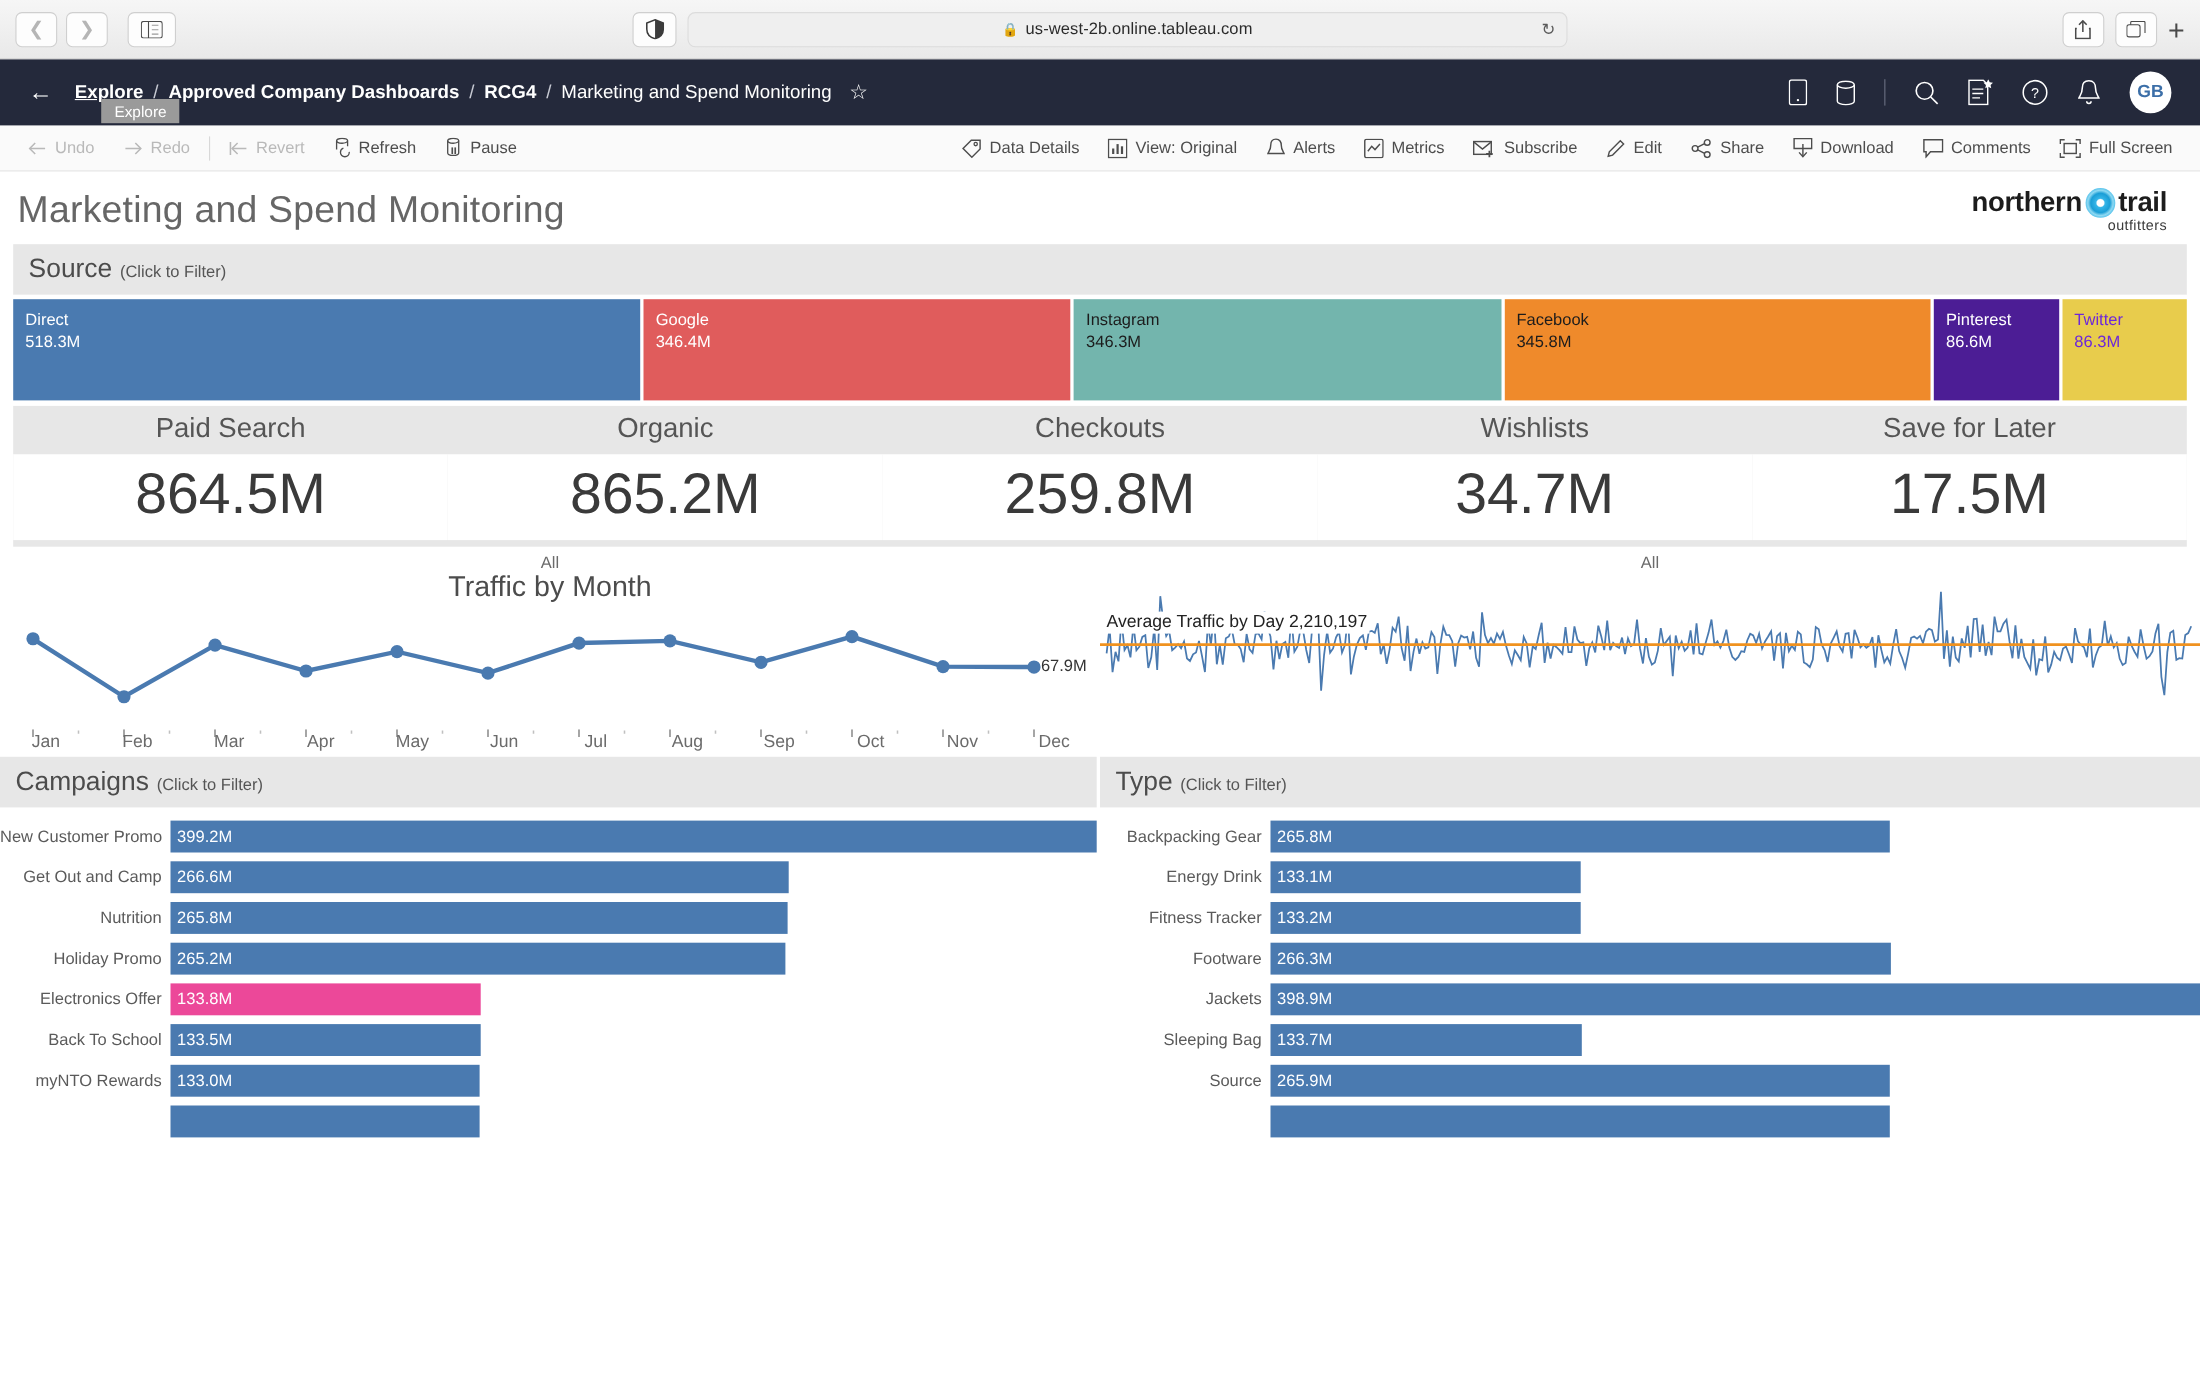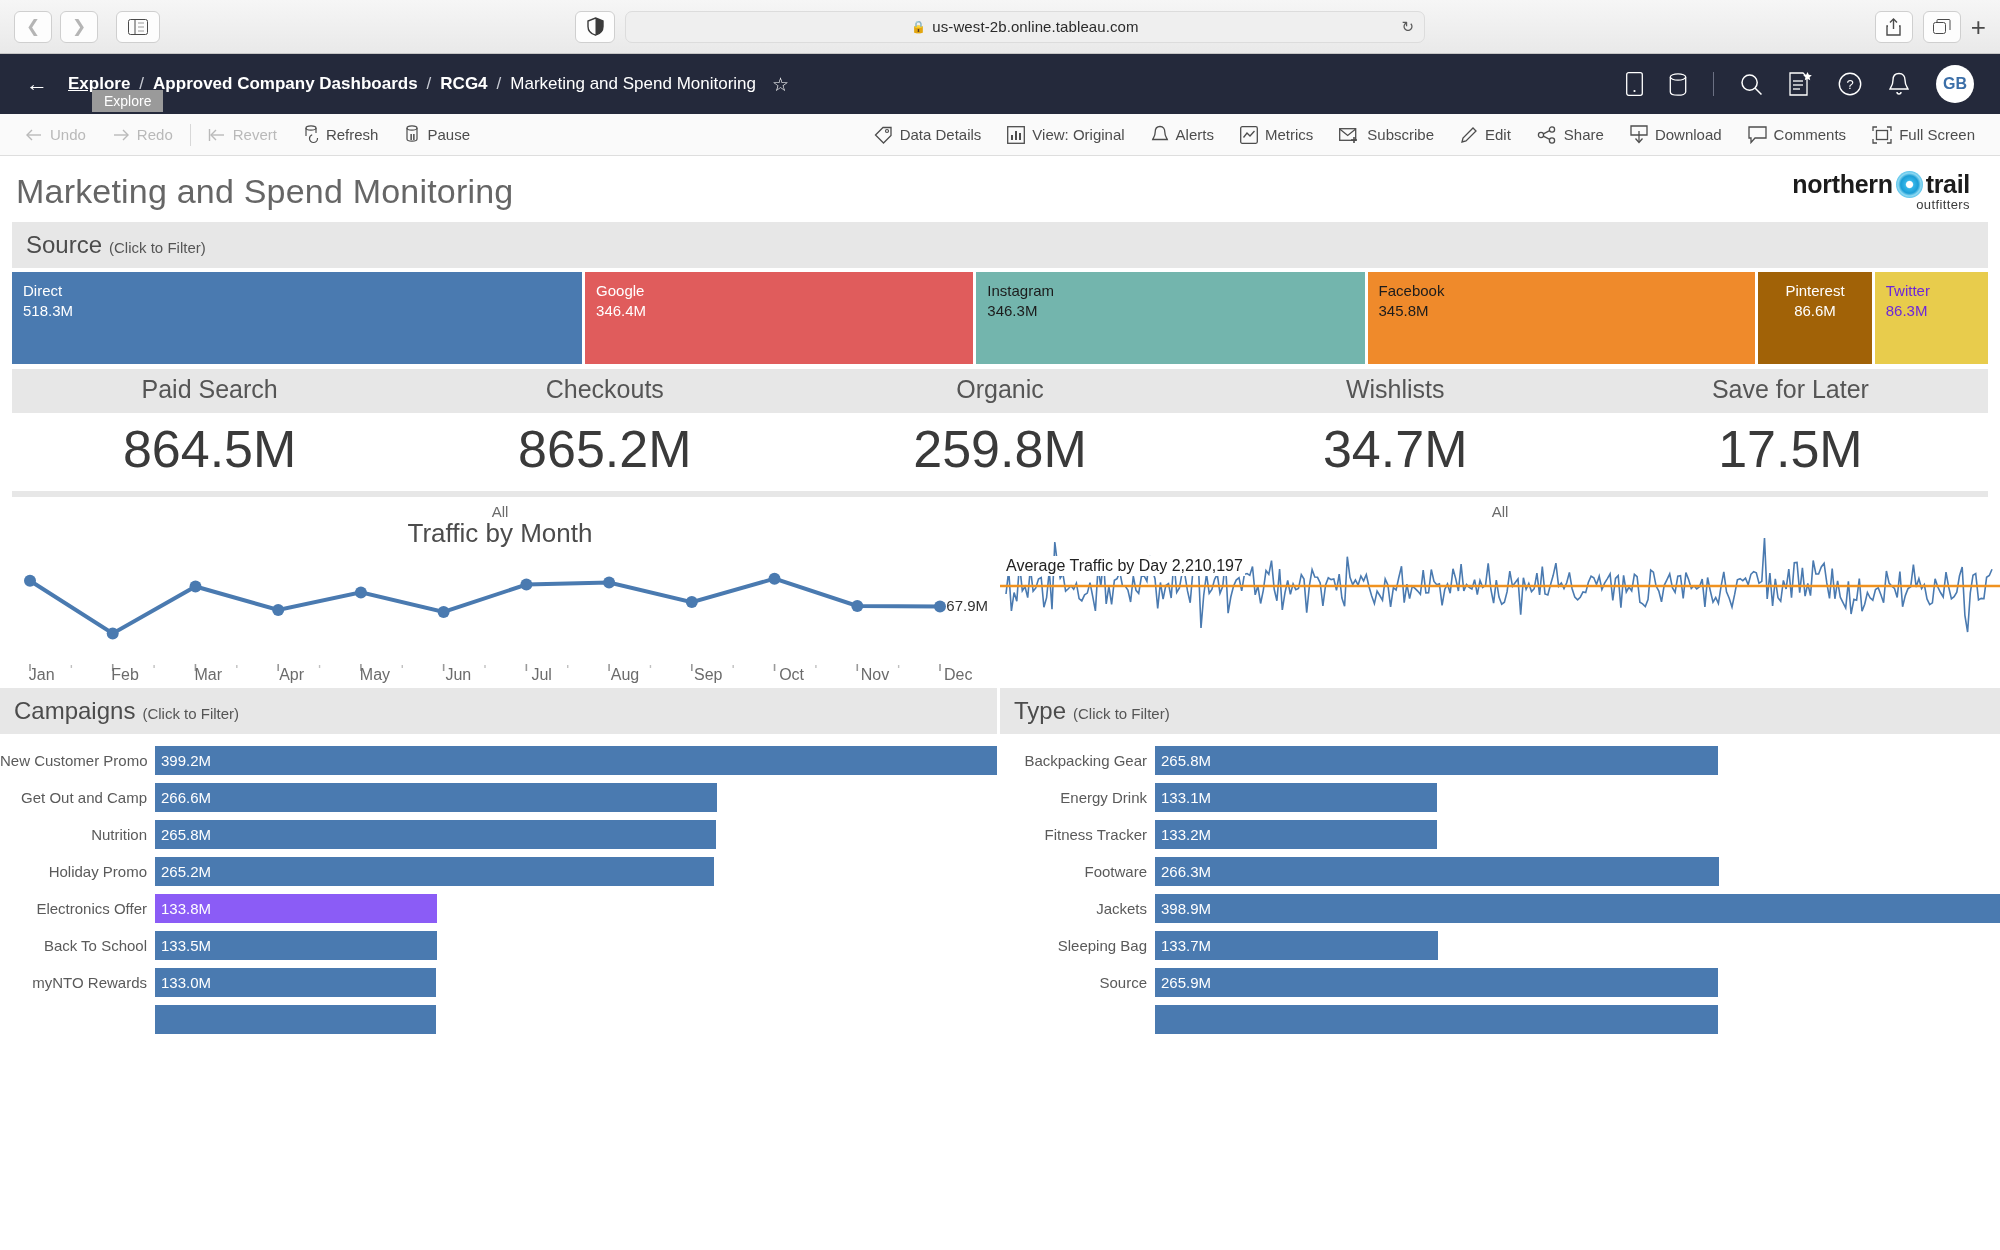--- a/index.html
+++ b/index.html
@@ -429,36 +429,36 @@
           <div class="tile-val">346.4M</div>
         </div>
         <div class="tile" style="flex: 346.3 0 0px; background: rgb(115, 181, 173); color: rgb(28, 28, 28);">
           <div class="tile-label">Instagram</div>
           <div class="tile-val">346.3M</div>
         </div>
         <div class="tile" style="flex: 345.8 0 0px; background: rgb(239, 138, 43); color: rgb(28, 28, 28);">
           <div class="tile-label">Facebook</div>
           <div class="tile-val">345.8M</div>
         </div>
-        <div class="tile" style="flex: 86.6 0 0px; background: #a16207; color: rgb(255, 255, 255); text-align: center;">
+        <div class="tile" style="flex: 86.6 0 0px; background: #4c1d95; color: rgb(255, 255, 255);">
           <div class="tile-label">Pinterest</div>
           <div class="tile-val">86.6M</div>
         </div>
         <div class="tile" style="flex: 86.3 0 0px; background: rgb(232, 204, 76); color: #6d28d9;">
           <div class="tile-label">Twitter</div>
           <div class="tile-val">86.3M</div>
         </div>
       </div>
   </div>
 
   <div class="kpi-wrap">
     <div class="kpi-heads" id="kpi-heads">
         <div class="kpi-head">Paid Search</div>
+        <div class="kpi-head">Organic</div>
         <div class="kpi-head">Checkouts</div>
-        <div class="kpi-head">Organic</div>
         <div class="kpi-head">Wishlists</div>
         <div class="kpi-head">Save for Later</div>
       </div>
     <div class="kpi-vals" id="kpi-vals">
         <div class="kpi-val">864.5M</div>
         <div class="kpi-val">865.2M</div>
         <div class="kpi-val">259.8M</div>
         <div class="kpi-val">34.7M</div>
         <div class="kpi-val">17.5M</div>
       </div>
@@ -576,21 +576,21 @@
             <div class="bar-label">Holiday Promo</div>
             <div class="bar-track">
               <div class="bar" style="width: 66.43%; background: rgb(74, 122, 176);">
                 <span class="bar-val">265.2M</span>
               </div>
             </div>
           </div>
           <div class="bar-row">
             <div class="bar-label">Electronics Offer</div>
             <div class="bar-track">
-              <div class="bar" style="width: 33.52%; background: #8b5cf6; align-items: center;">
+              <div class="bar" style="width: 33.52%; background: #ec4899; align-items: center;">
                 <span class="bar-val">133.8M</span>
               </div>
             </div>
           </div>
           <div class="bar-row">
             <div class="bar-label">Back To School</div>
             <div class="bar-track">
               <div class="bar" style="width: 33.44%; background: rgb(74, 122, 176);">
                 <span class="bar-val">133.5M</span>
               </div>

